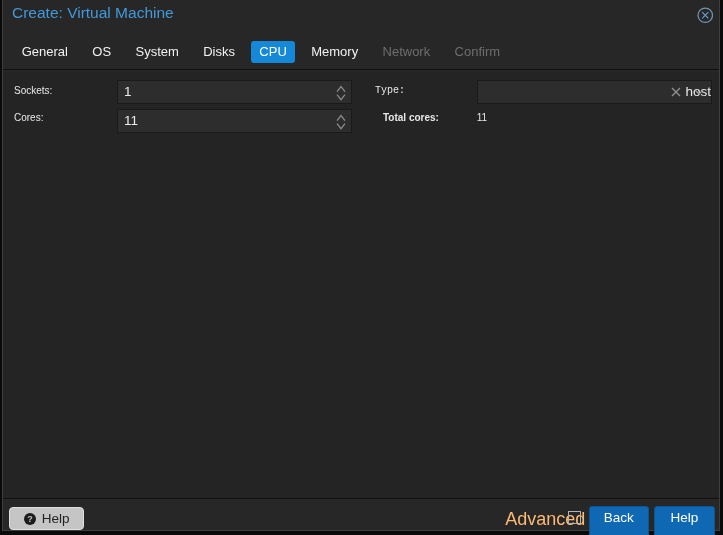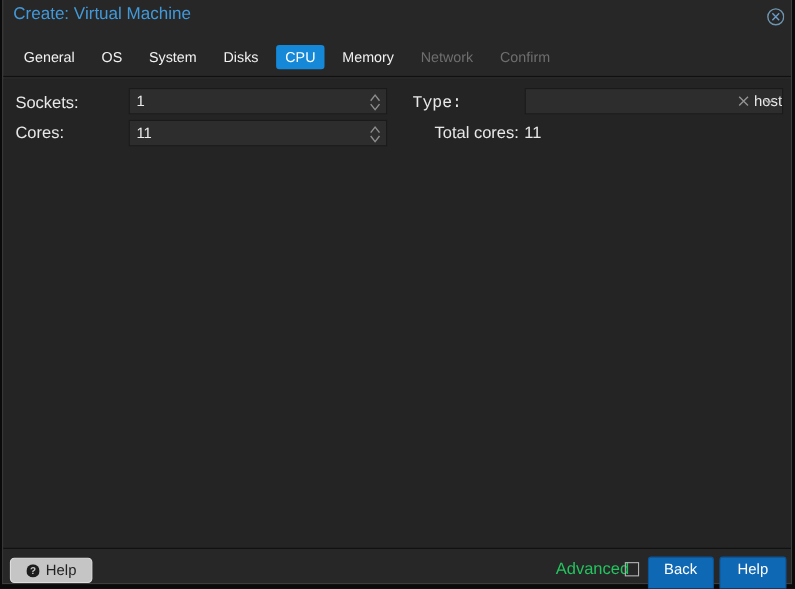--- a/index.html
+++ b/index.html
@@ -7,27 +7,27 @@
 body{position:relative}
 #win{position:absolute;left:2px;top:0;width:718px;height:531px;background:#272727;border:1px solid #3e3e3e;border-top:none}
 #hdr{position:absolute;left:0;top:2px;width:100%;height:30px}
 #title{position:absolute;left:9px;top:2px;font-size:15.5px;color:#4299da}
 #close{position:absolute;left:693.6px;top:5.2px;width:16.5px;height:16.5px}
 #tabs{position:absolute;left:0;top:32px;width:100%;height:38px;border-bottom:1px solid #101010;padding-left:6.5px;white-space:nowrap}
 .tab{display:inline-block;margin:8.5px 4.2px 0;padding:3px 8px 4px;font-size:13px;color:#f1f1f1;border-radius:3px;line-height:15px}
 .tab.active{background:#1588d8;color:#fff}
 .tab.dis{color:#6e6e6e}
 #form{position:absolute;left:0;top:72px;width:100%;height:428px;background:#242424}
-.lbl{position:absolute;font-size:15px;color:#e8e8e8}
+.lbl{position:absolute;font-size:10px;color:#e8e8e8}
 .field{position:absolute;height:24px;background:#2d2d2d;border:1px solid #1a1a1a;color:#eaeaea;font-size:13.5px;line-height:22px;padding-left:6px}
 .spin{position:absolute;right:3.5px;top:0;width:14px;height:22px}
 .trig{position:absolute;top:0;height:22px}
 #foot{position:absolute;left:0;bottom:0;width:100%;height:32px;border-top:1px solid #101010;background:#272727}
 #helpbtn{position:absolute;left:6.1px;top:7.5px;width:75px;height:23px;background:#c5c5c5;border:1px solid #dedede;border-radius:4px;color:#222;font-size:13.5px;line-height:21px;text-align:center}
-#advlbl{position:absolute;left:502.2px;top:10px;font-size:15px;color:#22c55e}
+#advlbl{position:absolute;left:502.2px;top:10px;font-size:18px;color:#fdba74}
 #advbox{position:absolute;left:565.4px;top:12.4px;width:13px;height:13px;border:1px solid #b4b4b4;background:transparent}
 .btn{position:absolute;top:6.5px;height:36px;background:#0f68b4;border:1px solid #0b5597;border-radius:3px;color:#fff;font-size:13.5px;line-height:22px;text-align:center}
 #back{left:585.7px;width:60px}
 #next{left:651.2px;width:60.5px}
 </style>
 </head>
 <body>
 <div id="win">
   <div id="tabs"><span class="tab">General</span><span class="tab">OS</span><span class="tab">System</span><span class="tab">Disks</span><span class="tab active">CPU</span><span class="tab">Memory</span><span class="tab dis">Network</span><span class="tab dis">Confirm</span></div>
   <div id="hdr">
@@ -54,21 +54,21 @@
     </div>
     <div class="lbl" style="left:372px;top:12.5px;font-family:Liberation Mono, monospace;">Type:</div>
     <div class="field" style="left:474px;top:8px;width:235px;padding-left:6.5px;text-align:right;">host
       <svg class="trig" style="right:29px;width:12px;" viewBox="0 0 12 22">
         <path d="M2 7 L10 15 M10 7 L2 15" fill="none" stroke="#939393" stroke-width="1.25"></path>
       </svg>
       <svg class="trig" style="right:6px;width:12px;" viewBox="0 0 12 22">
         <path d="M2 9 L6 13 L10 9" fill="none" stroke="#9a9a9a" stroke-width="1.3"></path>
       </svg>
     </div>
-    <div class="lbl" style="left:392px;top:39.5px;">Total cores:</div>
+    <div class="lbl" style="left:380px;top:39.5px;font-weight:bold;">Total cores:</div>
     <div class="lbl" style="left:473.7px;top:39.5px;">11</div>
   </div>
   <div id="foot">
     <div id="helpbtn"><svg style="width:12px;height:12px;vertical-align:-2px;margin-right:6px" viewBox="0 0 12 12">
           <circle cx="6" cy="6" r="6" fill="#1c1c1c"></circle>
           <text x="6" y="9" font-size="9" font-weight="bold" fill="#c5c5c5" text-anchor="middle" font-family="Liberation Sans">?</text>
         </svg>Help</div>
     <div id="advlbl">Advanced</div>
     <div id="advbox"></div>
     <div class="btn" id="back">Back</div>

